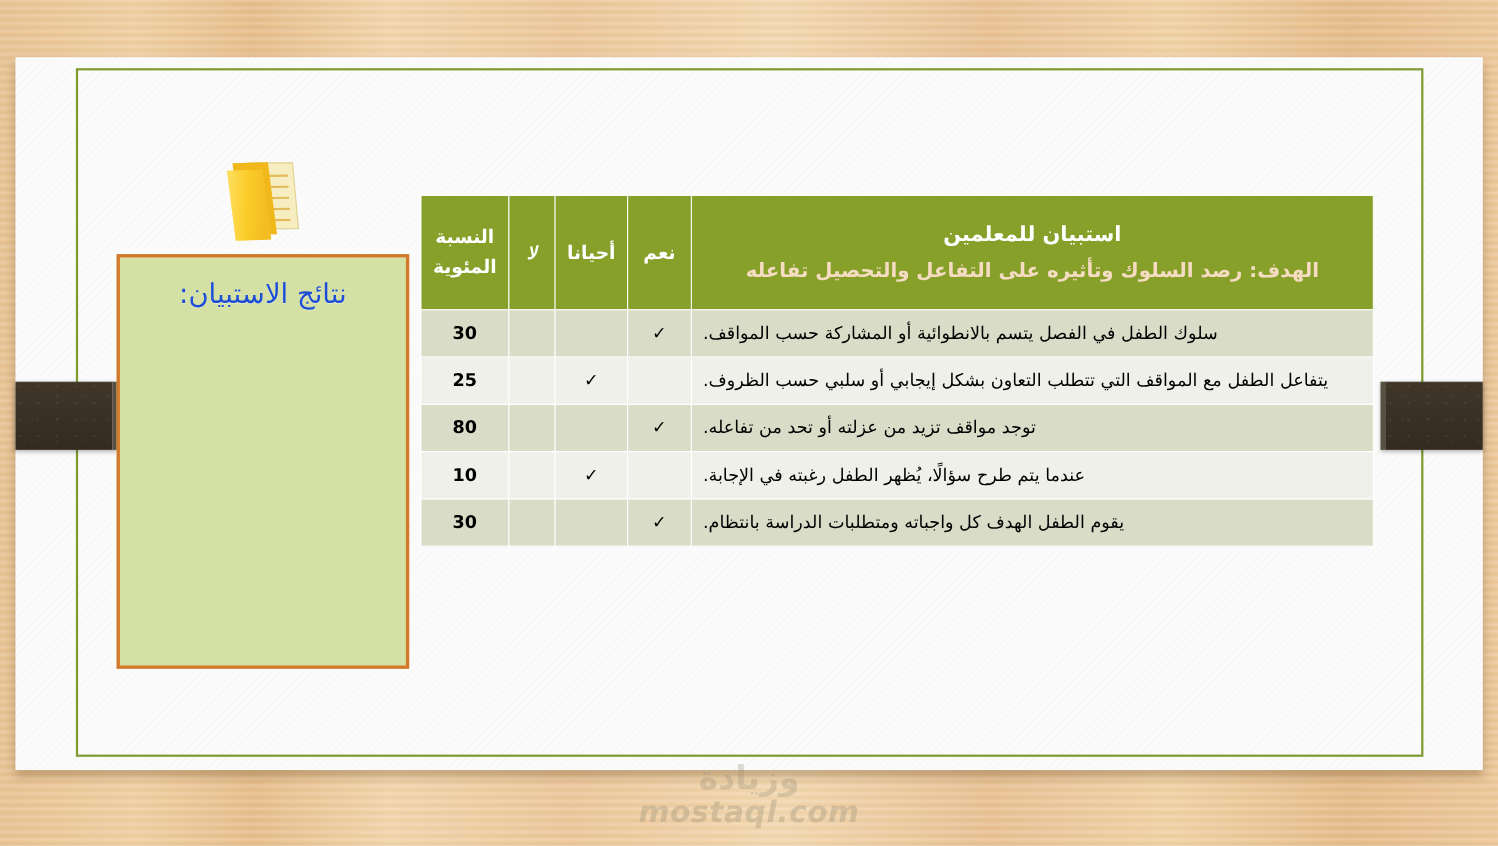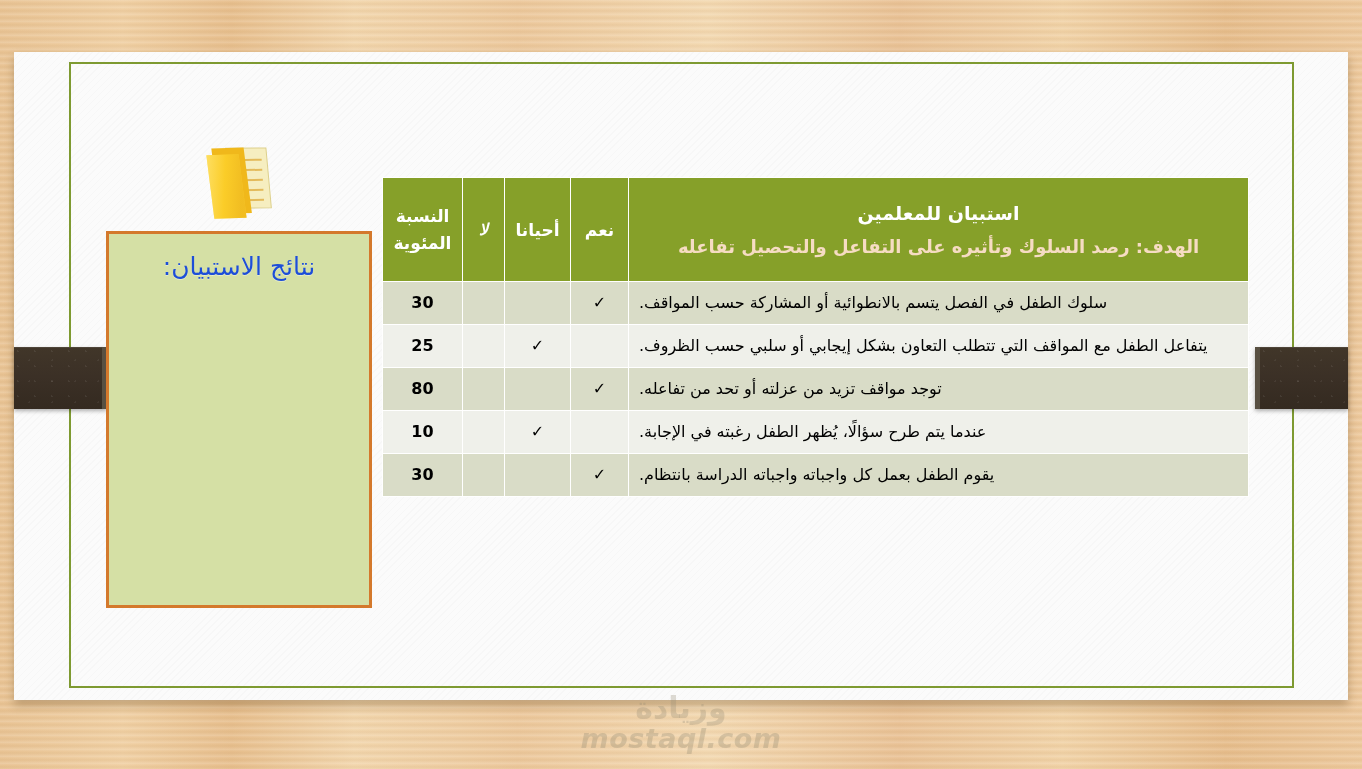--- a/index.html
+++ b/index.html
@@ -295,21 +295,21 @@
           <td class="c-percent">80</td>
         </tr>
         <tr>
           <td class="c-statement">عندما يتم طرح سؤالًا، يُظهر الطفل رغبته في الإجابة.</td>
           <td class="c-mark"></td>
           <td class="c-mark">✓</td>
           <td class="c-mark"></td>
           <td class="c-percent">10</td>
         </tr>
         <tr>
-          <td class="c-statement">يقوم الطفل بعمل كل واجباته واجباته الدراسة بانتظام.</td>
+          <td class="c-statement">يقوم الطفل الهدف كل واجباته ومتطلبات الدراسة بانتظام.</td>
           <td class="c-mark">✓</td>
           <td class="c-mark"></td>
           <td class="c-mark"></td>
           <td class="c-percent">30</td>
         </tr>
       </tbody>
   </table>
 
   <div id="watermark">
     <span id="watermark-ar">وزيادة</span>

